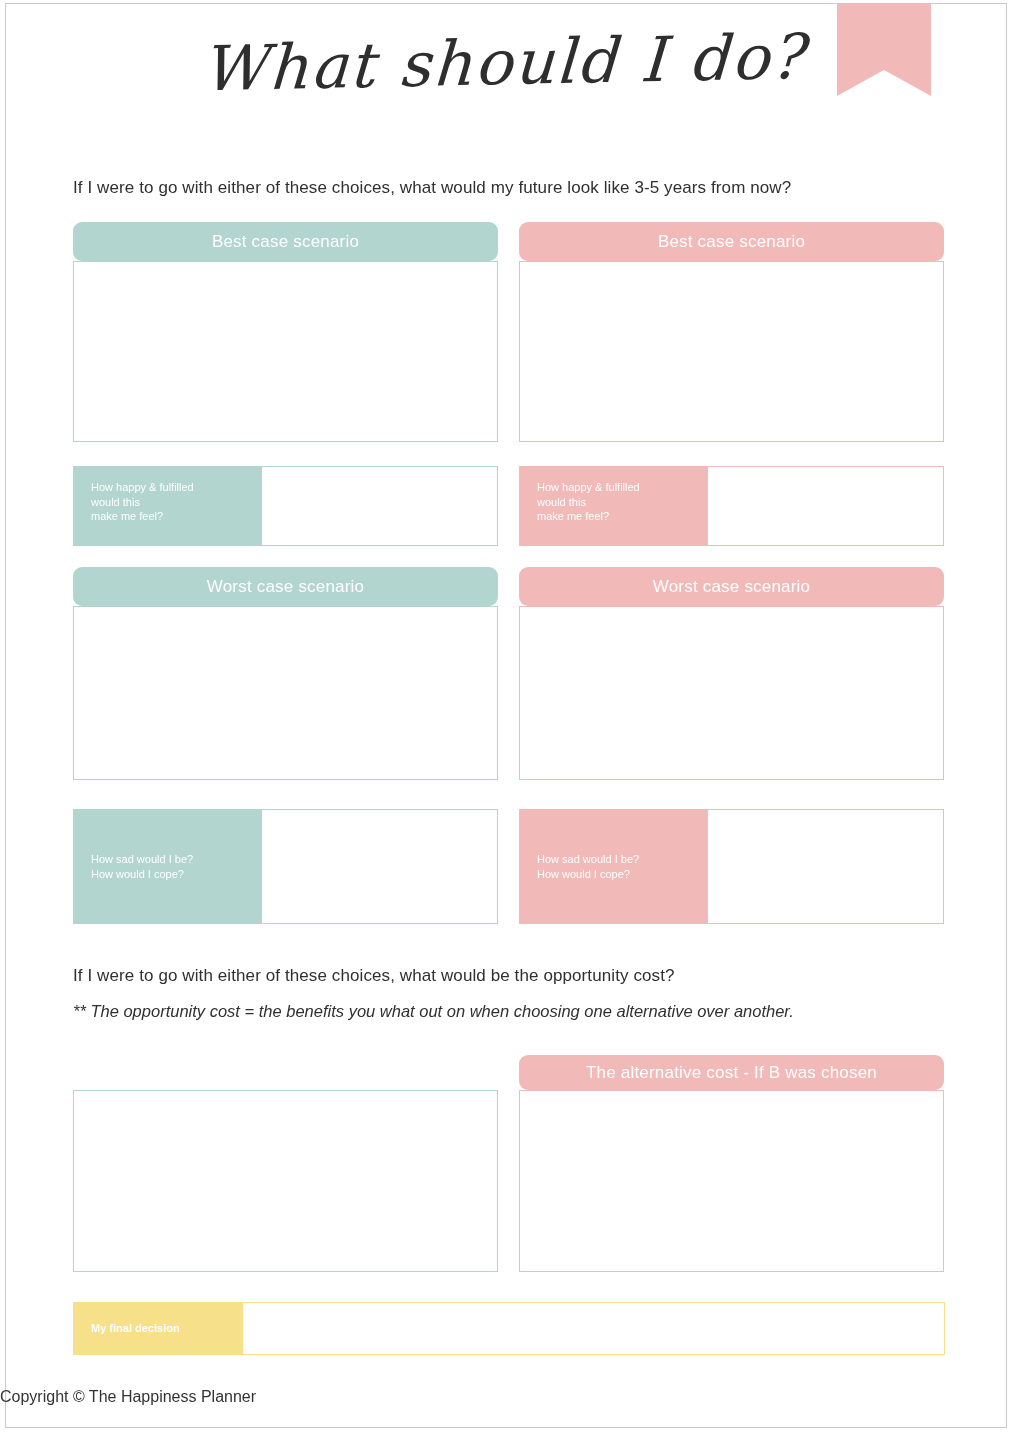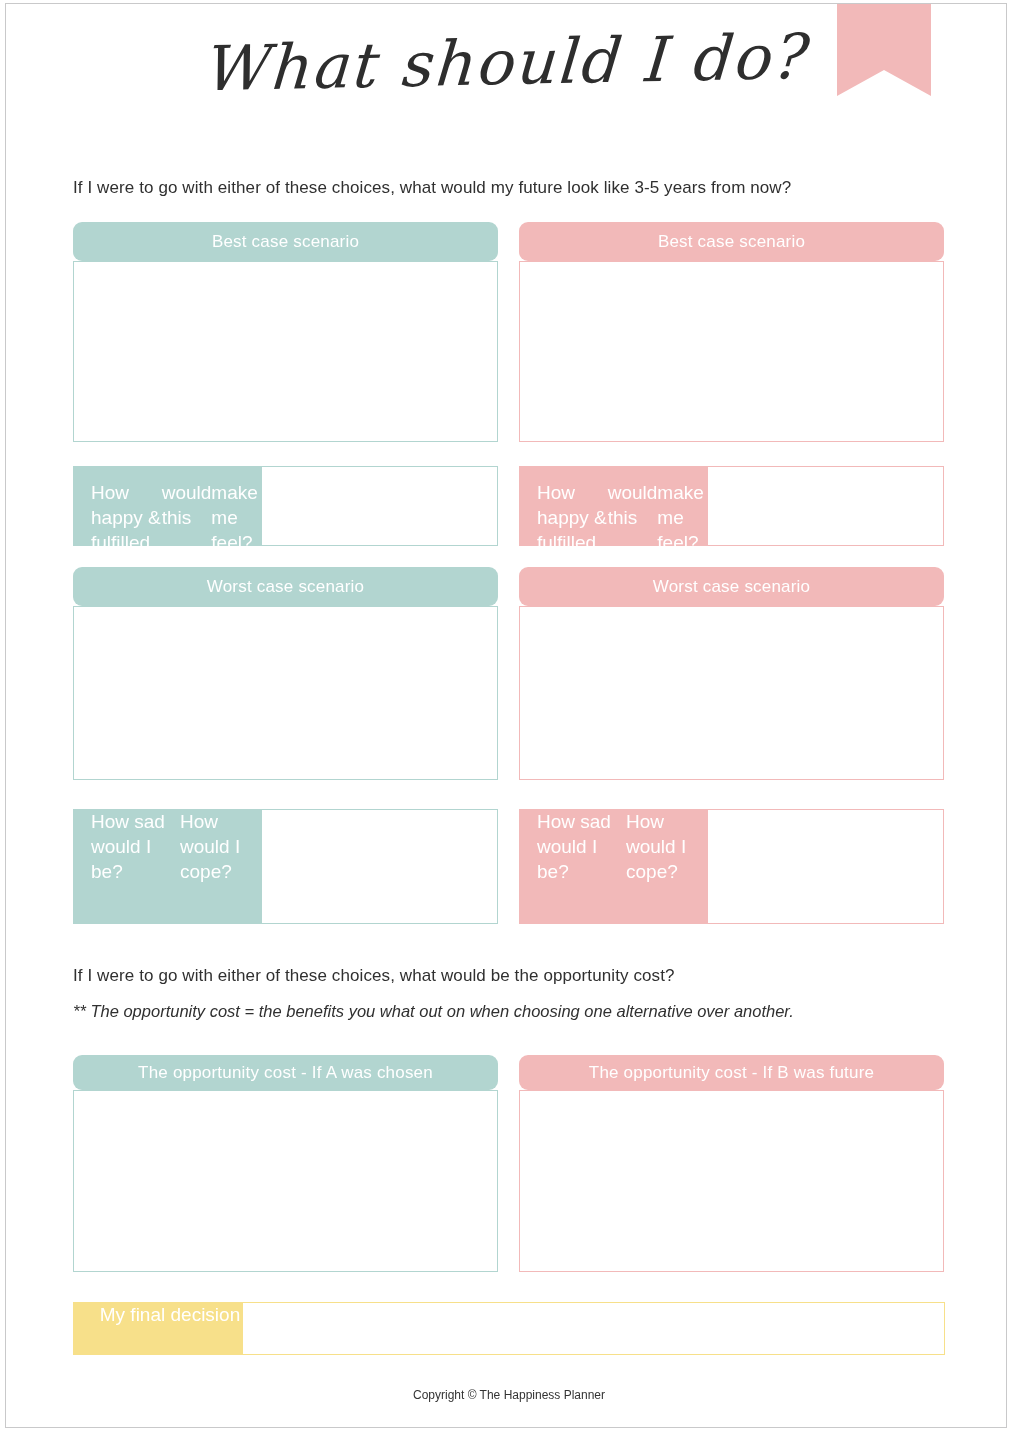--- a/index.html
+++ b/index.html
@@ -109,36 +109,37 @@
   .yellow-bg { background: #f7e08a; }
   .teal-br   { border: 1px solid #b2d5d0; }
   .pink-br   { border: 1px solid #f2b9b9; }
   .yellow-br { border: 1px solid #f7e08a; }
 
   
   .sidelabel {
     position: absolute;
     box-sizing: border-box;
     color: #ffffff;
-    font-size: 19px;
+    font-size: 11px;
     line-height: 1.32;
     padding: 0 0 0 18px;
     display: flex;
+    flex-direction: column;
     justify-content: center;
   }
   .sidelabel.top-align { justify-content: flex-start; padding-top: 14px; }
 
   
   .footer {
     position: absolute;
     left: 0;
     top: 1388px;
     width: 1018px;
-    text-align: center;
-    font-size: 12px;
+    text-align: left;
+    font-size: 16px;
     color: #333333;
   }
 </style>
 </head>
 <body>
 
 <div class="page">
   <div class="page-frame"></div>
 
   <div class="ribbon">
@@ -187,23 +188,22 @@
 
   <div class="sidelabel pink-bg" style="left:519px; top:809px; width:188px; height:115px;">
     <span>How sad would I be?</span>
     <span>How would I cope?</span>
   </div>
   <div class="field pink-br" style="left:707px; top:809px; width:237px; height:115px;"></div>
 
   <div class="prompt prompt-2">If I were to go with either of these choices, what would be the opportunity cost?</div>
   <div class="note">** The opportunity cost = the benefits you what out on when choosing one alternative over another.</div>
 
-  <div class="hdr teal-bg" style="left:73px; top:1055px; width:425px; height:35px;">The opportunity cost - If A was chosen</div>
   <div class="field teal-br" style="left:73px; top:1090px; width:425px; height:182px;"></div>
 
-  <div class="hdr pink-bg" style="left:519px; top:1055px; width:425px; height:35px;">The opportunity cost - If B was future</div>
+  <div class="hdr pink-bg" style="left:519px; top:1055px; width:425px; height:35px;">The alternative cost - If B was chosen</div>
   <div class="field pink-br" style="left:519px; top:1090px; width:425px; height:182px;"></div>
 
-  <div class="sidelabel yellow-bg" style="left:73px; top:1302px; width:176px; height:53px; justify-content:center;">My final decision</div>
+  <div class="sidelabel yellow-bg" style="left:73px; top:1302px; width:176px; height:53px; justify-content:center;font-weight:bold;">My final decision</div>
   <div class="field yellow-br" style="left:242px; top:1302px; width:703px; height:53px;"></div>
 
   <div class="footer">Copyright © The Happiness Planner</div>
 </div>
 
 </body></html>

